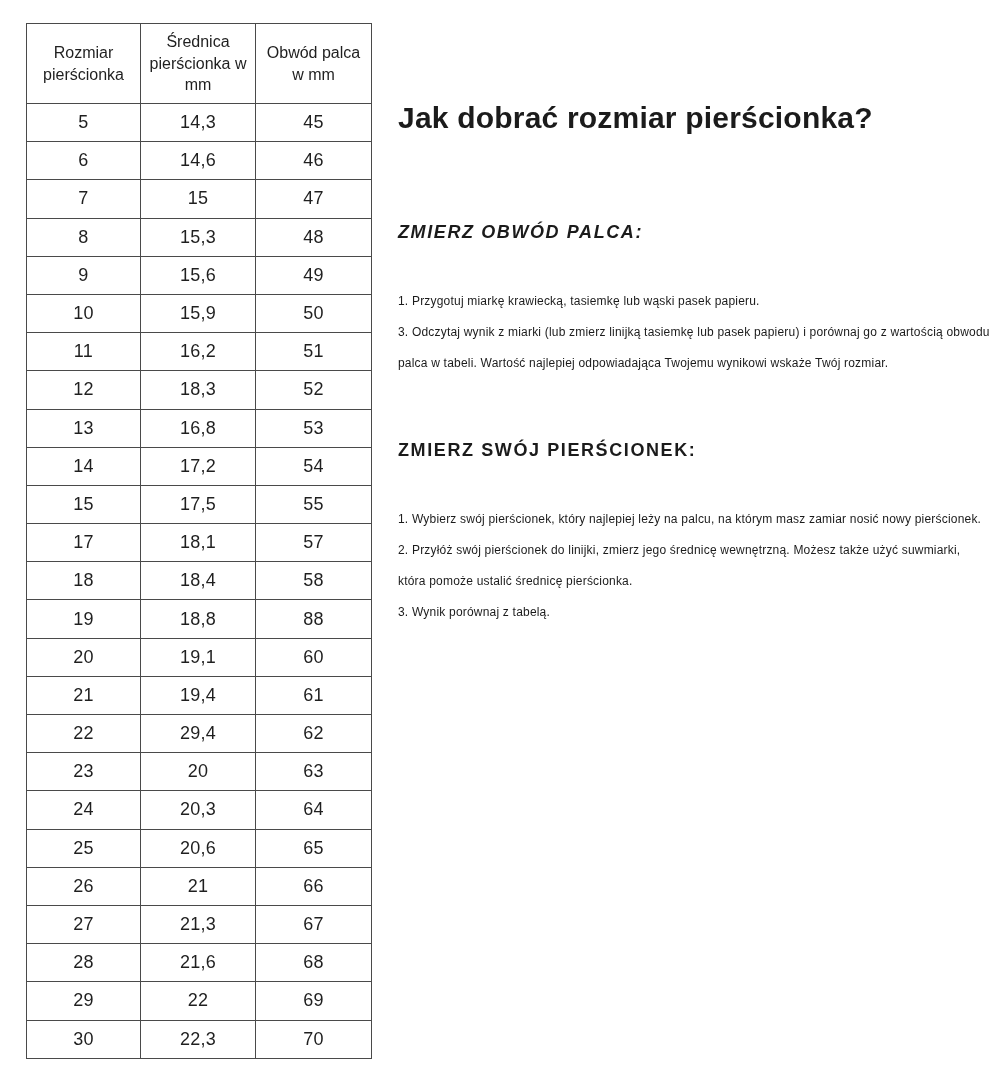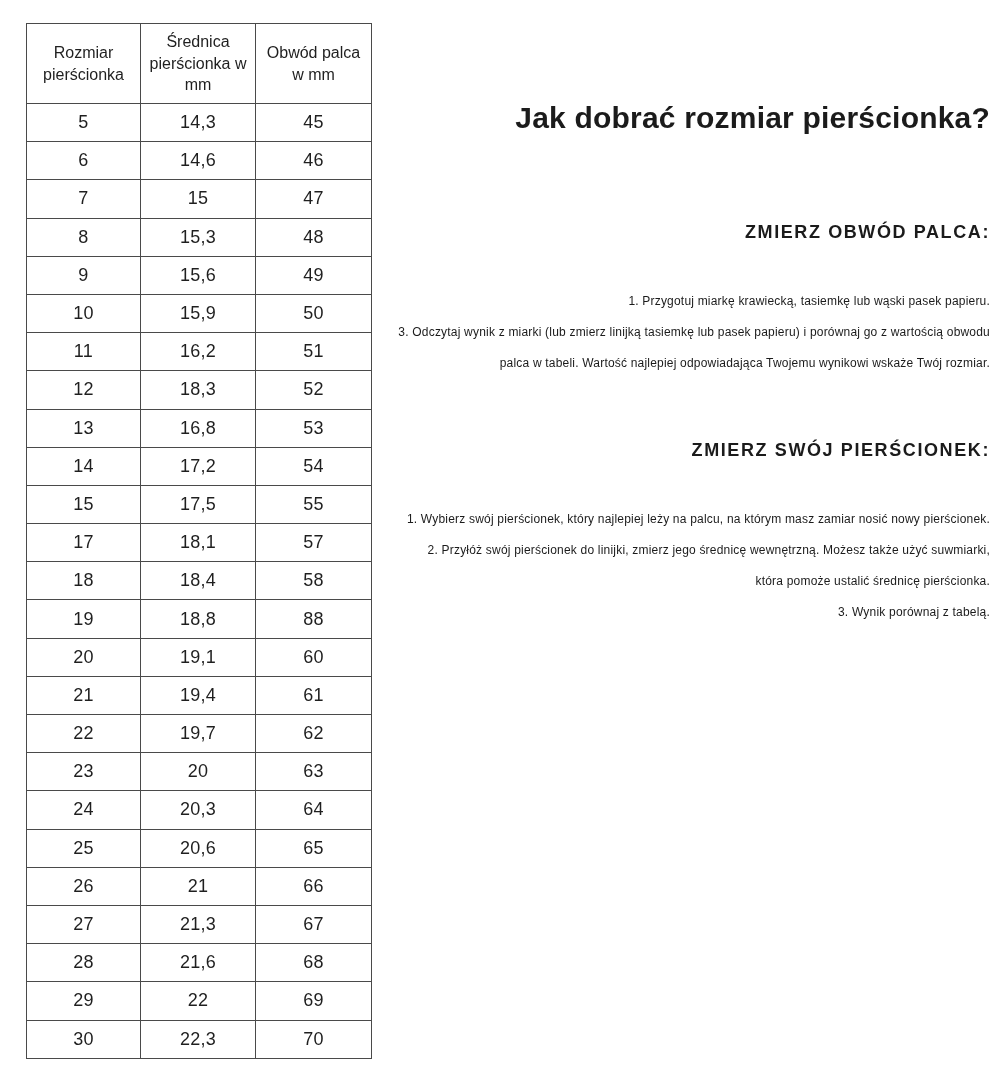--- a/index.html
+++ b/index.html
@@ -40,36 +40,36 @@
   }
   .col-size { width: 114px; }
   .col-diameter { width: 115px; }
   .col-circumference { width: 116px; }
 
   
   .article {
     position: absolute;
     left: 398px; top: 100px;
     width: 592px;
-    text-align: right;
+    text-align: left;
     color: #1b1b1b;
   }
   .article h1 {
     font-size: 30px;
     font-weight: bold;
     letter-spacing: 0.2px;
     line-height: 36px;
   }
   .article h2 {
     font-size: 18px;
     font-weight: bold;
     letter-spacing: 1.6px;
     line-height: 22px;
   }
-  .section-1 h2 { margin-top: 85px; margin-bottom: 43px; }
+  .section-1 h2 { margin-top: 85px; margin-bottom: 43px; font-style: italic; }
   .section-2 h2 { margin-top: 60px; margin-bottom: 43px; }
   .article p {
     font-size: 12px;
     line-height: 31px;
     letter-spacing: 0.2px;
     margin: 0;
   }
 </style>
 </head>
 <body>
@@ -165,21 +165,21 @@
           <td>19,1</td>
           <td>60</td>
         </tr>
         <tr>
           <td>21</td>
           <td>19,4</td>
           <td>61</td>
         </tr>
         <tr>
           <td>22</td>
-          <td>19,7</td>
+          <td>29,4</td>
           <td>62</td>
         </tr>
         <tr>
           <td>23</td>
           <td>20</td>
           <td>63</td>
         </tr>
         <tr>
           <td>24</td>
           <td>20,3</td>

